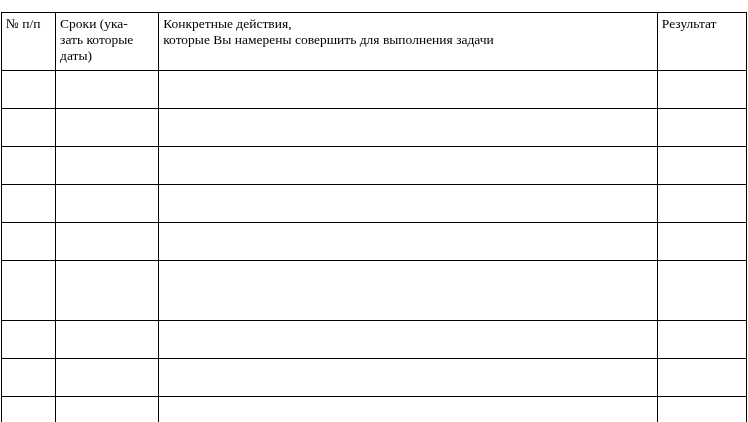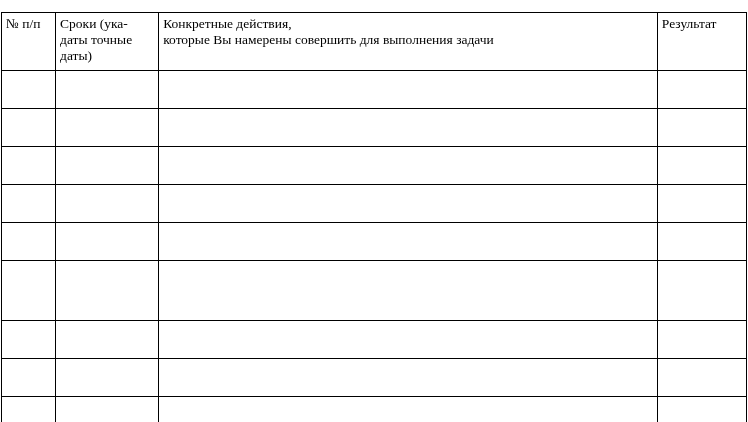--- a/index.html
+++ b/index.html
@@ -53,21 +53,21 @@
     <colgroup>
       <col class="col-num">
       <col class="col-dates">
       <col class="col-actions">
       <col class="col-result">
     </colgroup>
     <tbody>
       <tr class="hdr-row">
         <td class="head-cell">№ п/п</td>
         <td class="head-cell">Сроки (ука-
-даты точные
+зать которые
 даты)</td>
         <td class="head-cell">Конкретные действия,
 которые Вы намерены совершить для выполнения задачи</td>
         <td class="head-cell">Результат</td>
       </tr>
     <tr style="height: 38px;">
           <td class="empty-cell"></td>
           <td class="empty-cell"></td>
           <td class="empty-cell"></td>
           <td class="empty-cell"></td>

